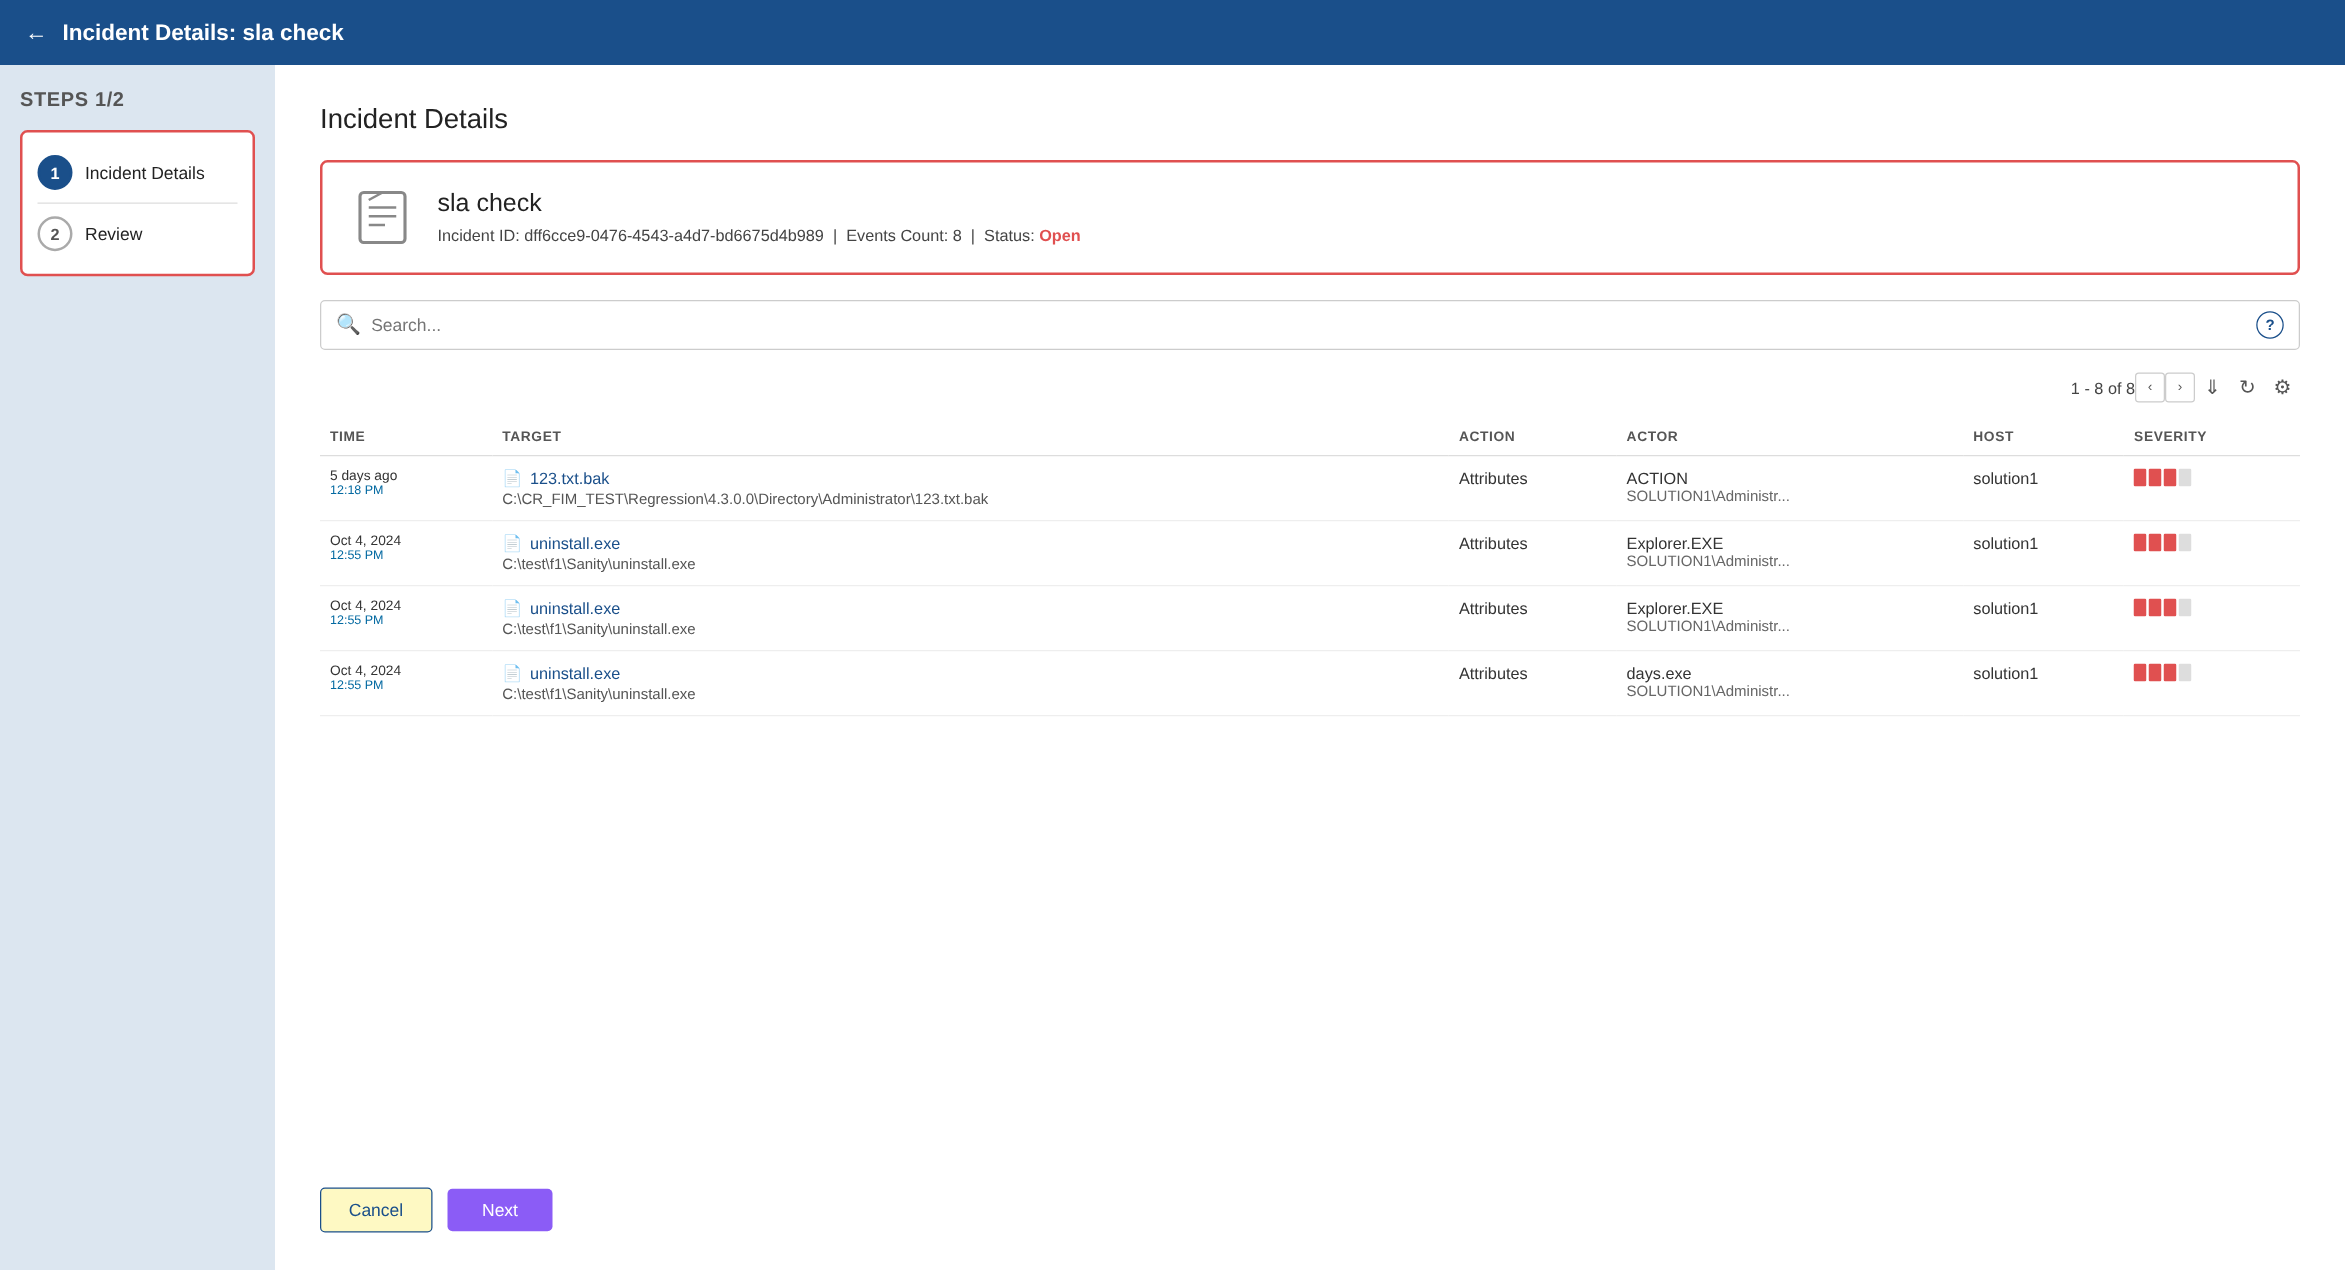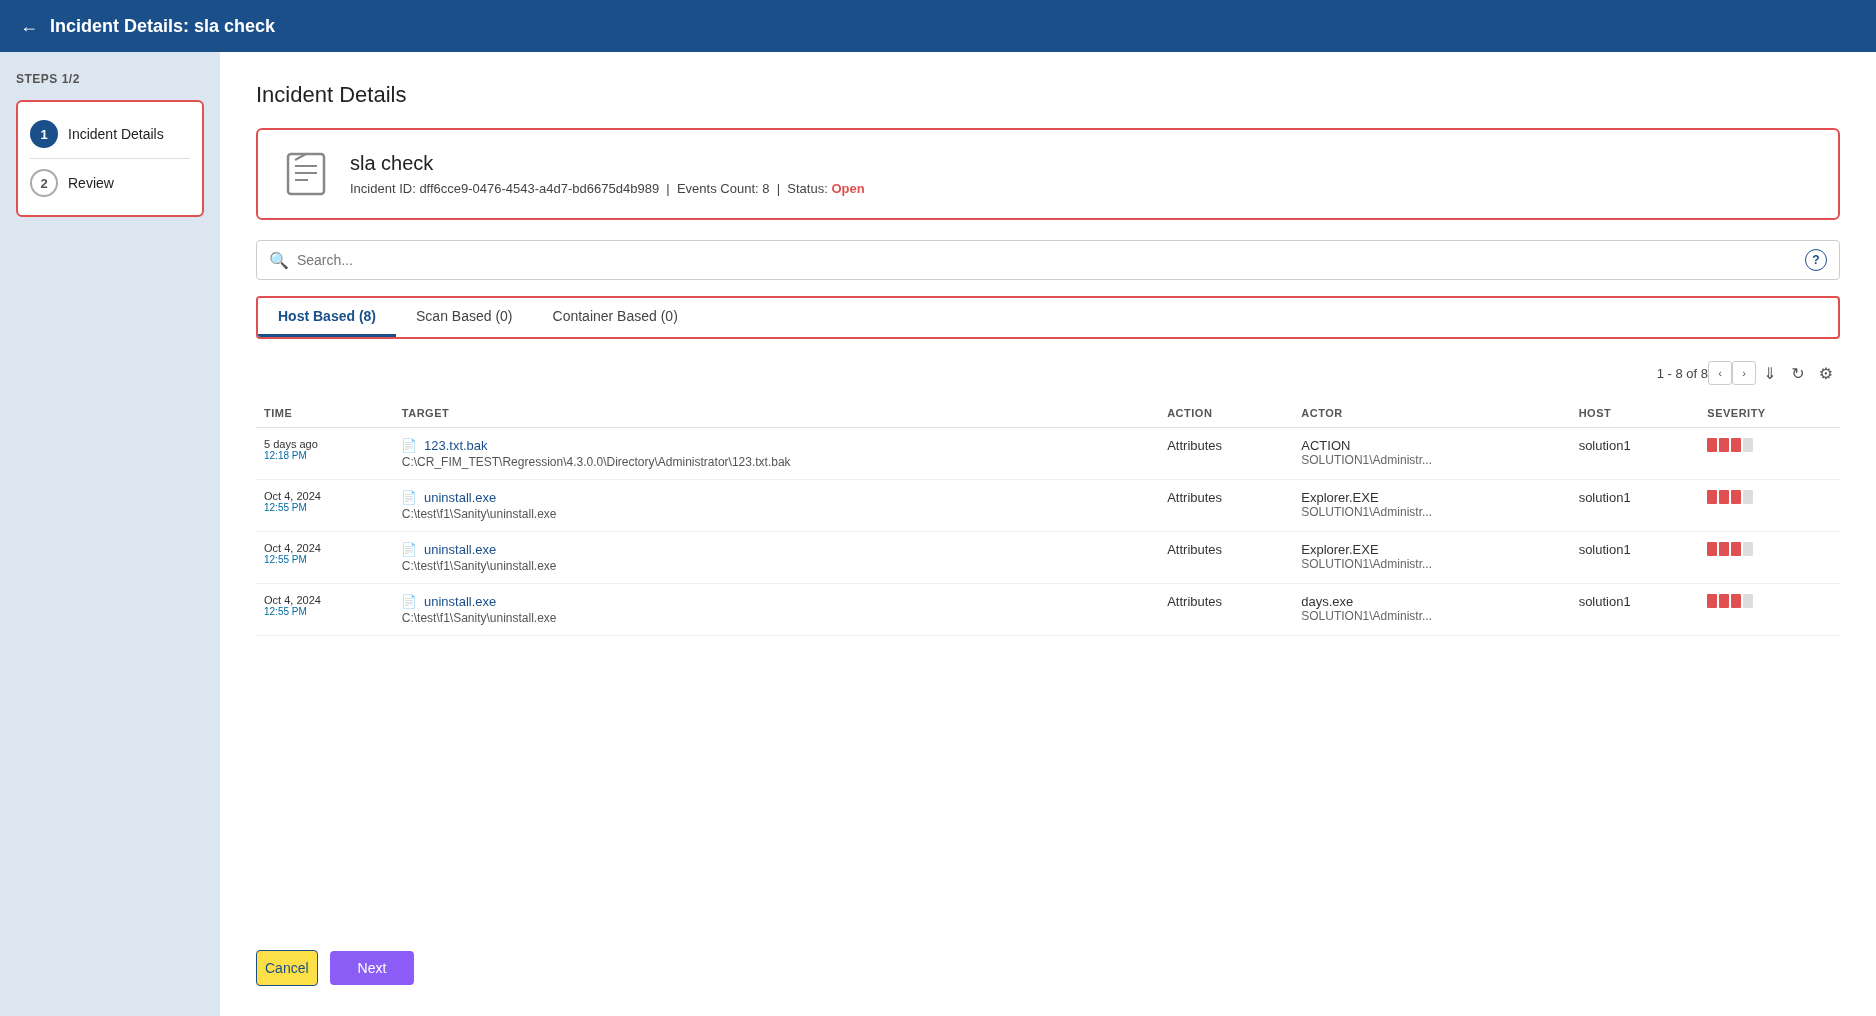--- a/index.html
+++ b/index.html
@@ -35,21 +35,21 @@
     }
 
     
     .sidebar {
       width: 220px;
       background: #dce6f0;
       padding: 20px 16px;
       flex-shrink: 0;
     }
     .steps-label {
-      font-size: 12px;
+      font-size: 16px;
       font-weight: 600;
       color: #555;
       margin-bottom: 14px;
       letter-spacing: 0.5px;
     }
     .sidebar-steps {
       border: 2px solid #e05050;
       border-radius: 6px;
       padding: 10px 12px;
       background: white;
@@ -299,23 +299,23 @@
 
     
     .content-footer {
       margin-top: auto;
       padding-top: 24px;
       display: flex;
       gap: 12px;
       align-items: center;
     }
     .btn-cancel {
-      padding: 9px 8px;
+      padding: 9px 22px;
       border: 1.5px solid #1a4f8a;
-      background: #fde047;
+      background: #fef9c3;
       color: #1a4f8a;
       border-radius: 4px;
       font-size: 14px;
       cursor: pointer;
       font-weight: 500;
     }
     .btn-next {
       padding: 9px 28px;
       border: none;
       background: #8b5cf6;
@@ -379,25 +379,20 @@
         </div>
       </div>
     </div>
 
     <div class="search-bar">
       <span class="search-icon-wrap">🔍</span>
       <input class="search-input" type="text" placeholder="Search..." style="">
       <div class="search-help">?</div>
     </div>
 
-    <div class="tabs-container">
-      <div class="tab-item active">Host Based (8)</div>
-      <div class="tab-item">Scan Based (0)</div>
-      <div class="tab-item">Container Based (0)</div>
-    </div>
 
     <div class="table-toolbar">
       <span>1 - 8 of 8</span>
       <button class="table-nav-btn">‹</button>
       <button class="table-nav-btn">›</button>
       <button class="table-action-btn">⇓</button>
       <button class="table-action-btn">↻</button>
       <button class="table-action-btn">⚙</button>
     </div>
 

